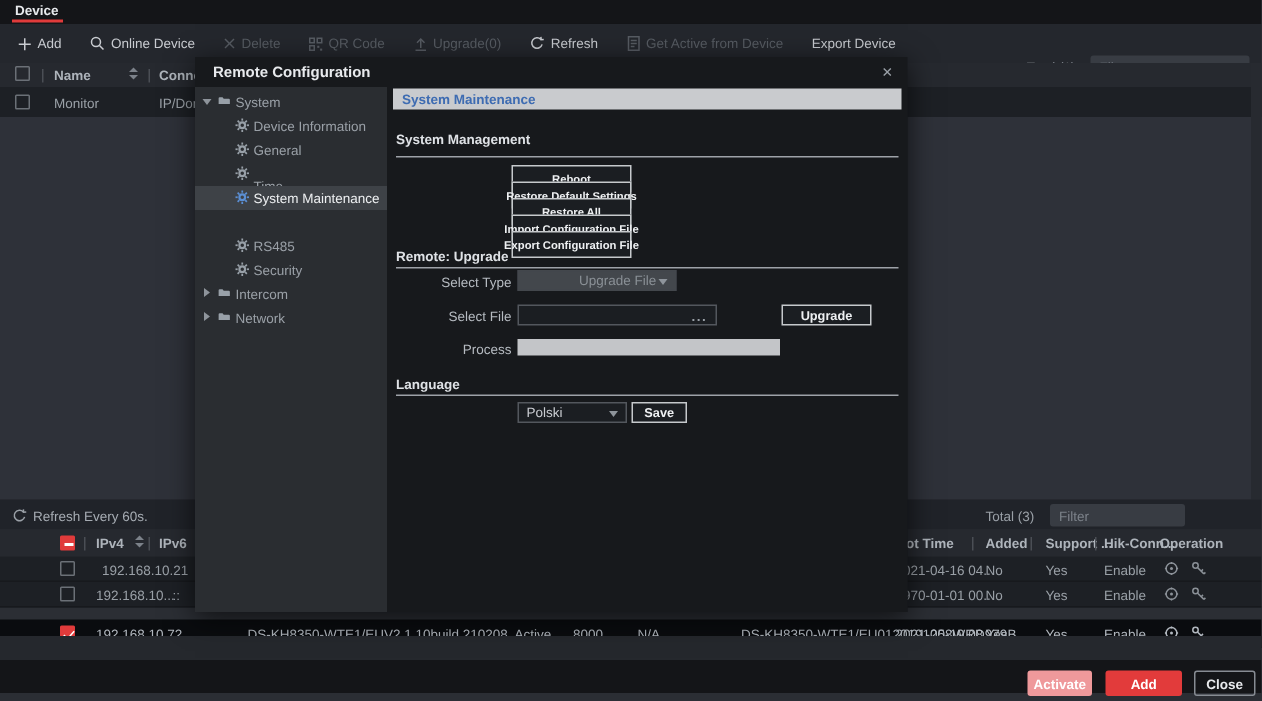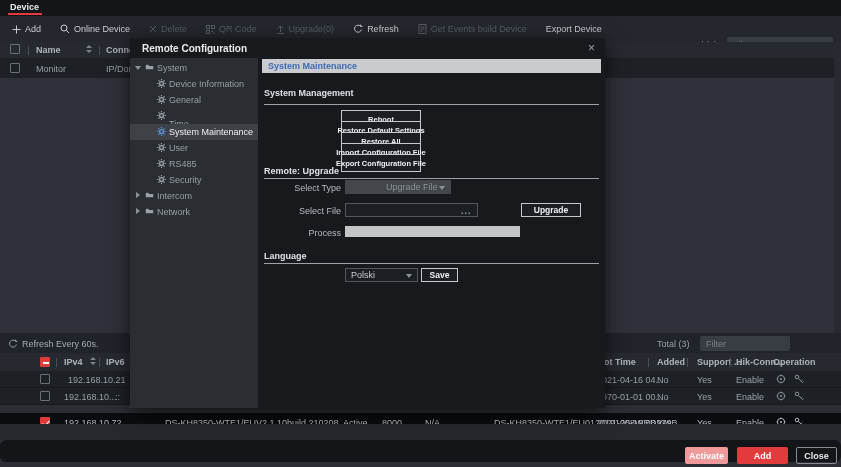--- a/index.html
+++ b/index.html
@@ -51,21 +51,21 @@
   .cb.red.check::after { content:""; position:absolute; left:2.5px; top:0.5px; width:3px; height:6px;
     border-right:1.5px solid #fff; border-bottom:1.5px solid #fff; transform:rotate(42deg); }
 
   
   .sort { display:inline-block; position:absolute; }
   .sort i { display:block; width:0; height:0; border-left:3px solid transparent; border-right:3px solid transparent; }
   .sort .up { border-bottom:3.5px solid #7c828a; margin-bottom:1.5px; }
   .sort .dn { border-top:3.5px solid #7c828a; }
 
   
-  .footer { left:0; top:440px; width:841px; height:22px; background:#141518;border-radius:6px; }
+  .footer { left:0; top:440px; width:841px; height:22px; background:#141518; }
   .btn { position:absolute; top:7px; height:17px; border-radius:2px; font-weight:bold; font-size:9px;
     display:flex; align-items:center; justify-content:center; cursor:pointer;
     font-family:"Liberation Sans",sans-serif; color:#fff; border:none; }
   .btn-activate { left:685px; width:43px; background:#ef999b; }
   .btn-add { left:737px; width:51px; background:#e23b3b; }
   .btn-close { left:796px; width:41px; background:transparent; border:1px solid #878c93; color:#e8eaed; }
 
   
   .modal { left:130px; top:38px; width:475px; height:370px; background:#17191c;
     box-shadow:0 4px 18px rgba(0,0,0,.65); z-index:10; }
@@ -179,21 +179,21 @@
   </div>
   <div class="tb-item disabled">
     <span>
         <svg width="9" height="10" viewBox="0 0 9 10">
           <rect x="1" y="0.5" width="7" height="9" fill="none" stroke="currentColor"></rect>
           <line x1="2.5" y1="3" x2="6.5" y2="3" stroke="currentColor"></line>
           <line x1="2.5" y1="5" x2="6.5" y2="5" stroke="currentColor"></line>
           <line x1="2.5" y1="7" x2="5" y2="7" stroke="currentColor"></line>
         </svg>
       </span>
-    <span>Get Events build Device</span>
+    <span>Get Active from Device</span>
   </div>
   <div class="tb-item">
     <span>Export Device</span>
   </div>
   <div class="abs toolbar-right">
     <span style="color:#9aa0a7;">Total (1)</span>
     <input class="filter-input" placeholder="Filter" style="">
   </div>
 </div>
 
@@ -399,36 +399,20 @@
               <line x1="0" y1="5" x2="1.6" y2="5"></line>
               <line x1="8.4" y1="5" x2="10" y2="5"></line>
               <line x1="1.6" y1="1.6" x2="2.8" y2="2.8"></line>
               <line x1="7.2" y1="7.2" x2="8.4" y2="8.4"></line>
               <line x1="8.4" y1="1.6" x2="7.2" y2="2.8"></line>
               <line x1="2.8" y1="7.2" x2="1.6" y2="8.4"></line>
             </g>
           </svg></span>
       <span class="lbl" style="left:39px;">System Maintenance</span>
     </div>
-    <div class="tree-row" style="top:82px;">
-      <span class="tree-ico gear-c" style="left:27px;"><svg width="9" height="9" viewBox="0 0 10 10">
-            <circle cx="5" cy="5" r="2.1" fill="none" stroke="currentColor" stroke-width="1.6"></circle>
-            <g stroke="currentColor" stroke-width="1.3">
-              <line x1="5" y1="0" x2="5" y2="1.6"></line>
-              <line x1="5" y1="8.4" x2="5" y2="10"></line>
-              <line x1="0" y1="5" x2="1.6" y2="5"></line>
-              <line x1="8.4" y1="5" x2="10" y2="5"></line>
-              <line x1="1.6" y1="1.6" x2="2.8" y2="2.8"></line>
-              <line x1="7.2" y1="7.2" x2="8.4" y2="8.4"></line>
-              <line x1="8.4" y1="1.6" x2="7.2" y2="2.8"></line>
-              <line x1="2.8" y1="7.2" x2="1.6" y2="8.4"></line>
-            </g>
-          </svg></span>
-      <span class="lbl" style="left:39px;">User</span>
-    </div>
     <div class="tree-row" style="top:98px;">
       <span class="tree-ico gear-c" style="left:27px;"><svg width="9" height="9" viewBox="0 0 10 10">
             <circle cx="5" cy="5" r="2.1" fill="none" stroke="currentColor" stroke-width="1.6"></circle>
             <g stroke="currentColor" stroke-width="1.3">
               <line x1="5" y1="0" x2="5" y2="1.6"></line>
               <line x1="5" y1="8.4" x2="5" y2="10"></line>
               <line x1="0" y1="5" x2="1.6" y2="5"></line>
               <line x1="8.4" y1="5" x2="10" y2="5"></line>
               <line x1="1.6" y1="1.6" x2="2.8" y2="2.8"></line>
               <line x1="7.2" y1="7.2" x2="8.4" y2="8.4"></line>

